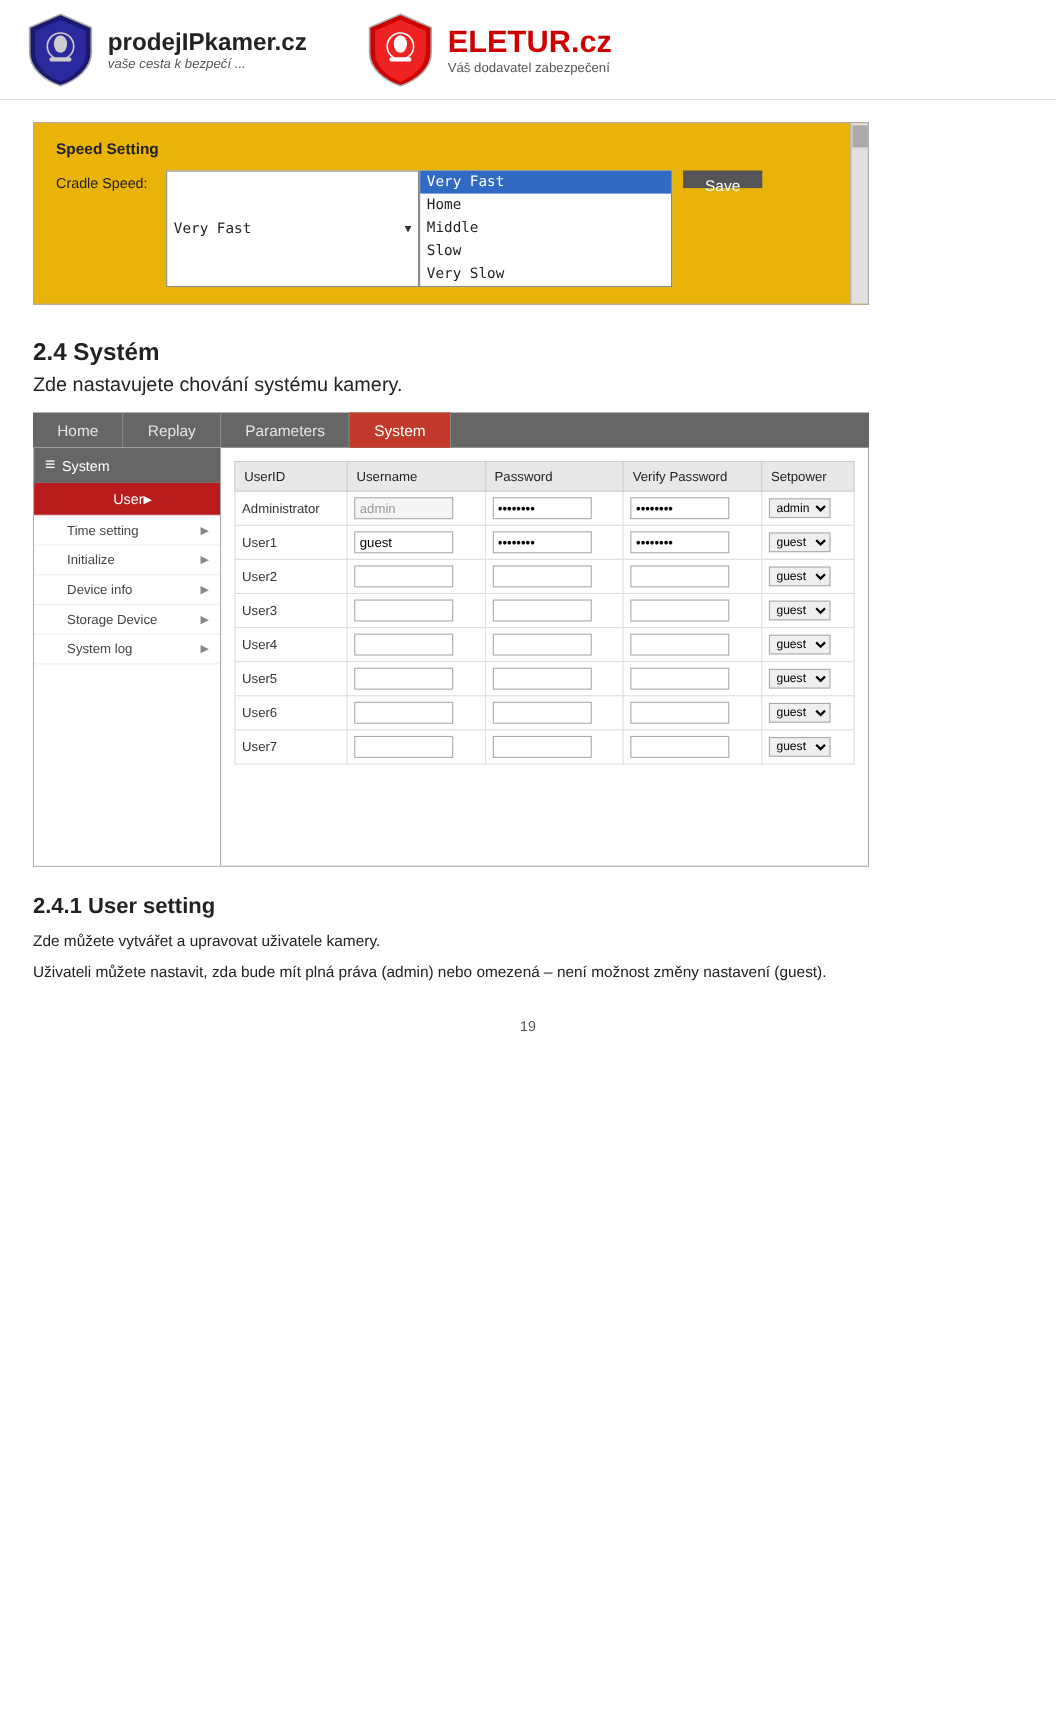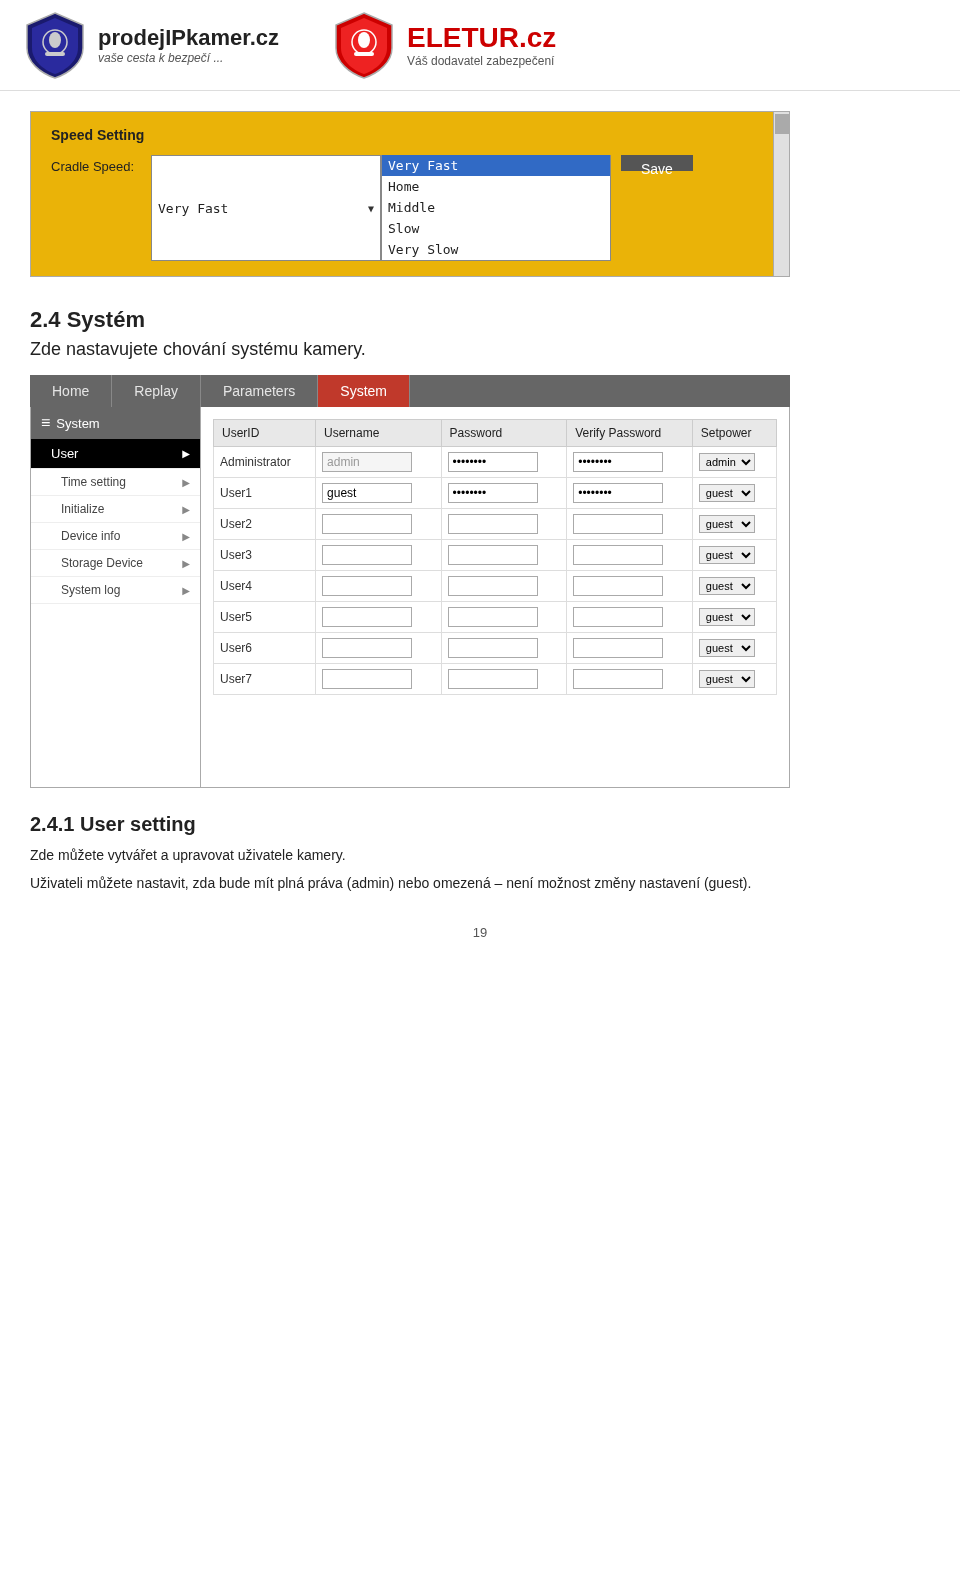--- a/index.html
+++ b/index.html
@@ -217,22 +217,23 @@
     .sidebar-item {
       padding: 7px 10px 7px 20px;
       font-size: 13px;
       cursor: pointer;
       display: flex;
       align-items: center;
       justify-content: space-between;
       border-bottom: 1px solid #eee;
     }
     .sidebar-item.active {
-      background: #000000;
+      background: #b91c1c;
       color: #fff;
+      justify-content: center;
     }
     .sidebar-item .arrow {
       font-size: 10px;
       color: #666;
     }
     .sidebar-item.active .arrow {
       color: #fff;
     }
     .sidebar-sub-item {
       padding: 6px 10px 6px 30px;

